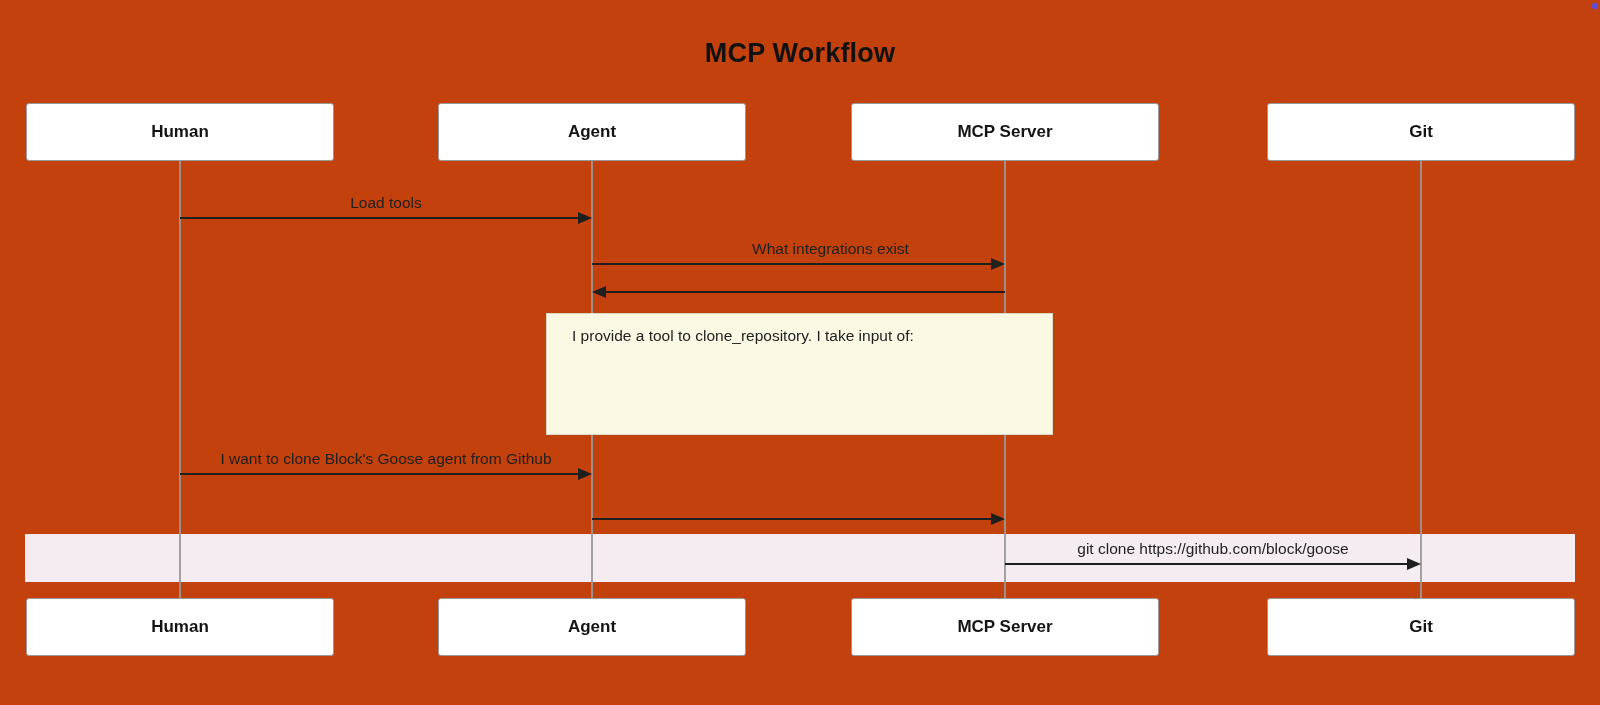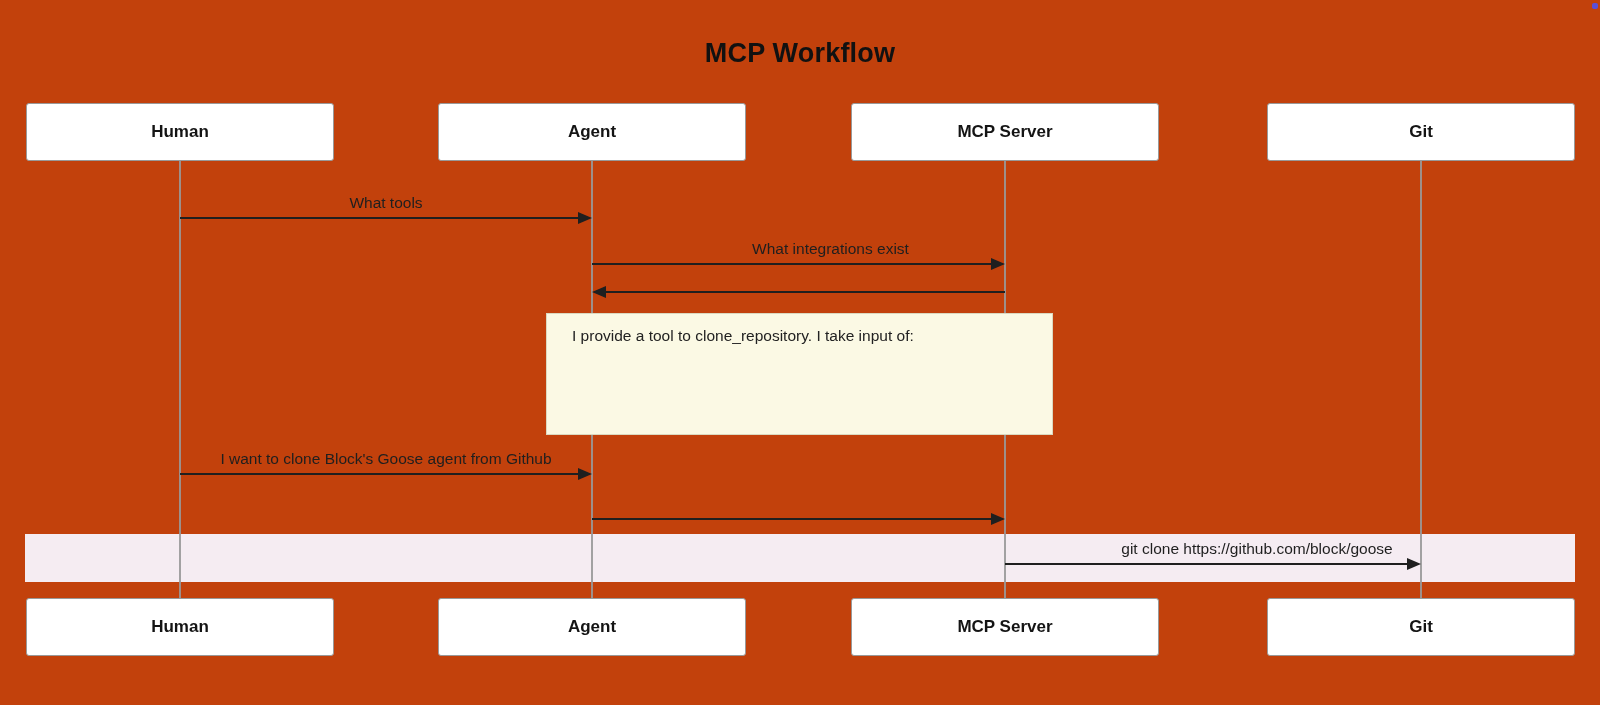--- a/index.html
+++ b/index.html
@@ -74,24 +74,24 @@
       <polygon points="1421,564 1407,558 1407,570" fill="#1f1f1f"></polygon>
     </svg>
 
   <div class="diagram-title">MCP Workflow</div>
 
   <div class="note" id="note-box" style="left: 546px; top: 313px; width: 507px; height: 122px; background: rgb(251, 249, 228); border-color: rgb(219, 217, 192);">
     <div>I provide a tool to clone_repository. I take input of:</div>
   </div>
 
   <div class="corner-dot" style="background: rgb(91, 79, 217);"></div>
-<div class="msg-label" style="left: 180px; width: 412px; top: 193px;">What tools</div>
+<div class="msg-label" style="left: 180px; width: 412px; top: 193px;">Load tools</div>
     <div class="msg-label" style="left: 596px; width: 413px; top: 239px; margin-left: 28px;">What integrations exist</div>
     <div class="msg-label" style="left: 180px; width: 412px; top: 449px;">I want to clone Block's Goose agent from Github</div>
-    <div class="msg-label" style="left: 1005px; width: 416px; top: 539px; padding-left: 44px;">git clone https://github.com/block/goose</div>
+    <div class="msg-label" style="left: 1005px; width: 416px; top: 539px;">git clone https://github.com/block/goose</div>
     <div class="actor-box" style="left: 26px; top: 103px; border-color: rgb(153, 153, 153); background: rgb(255, 255, 255);">
       <span>Human</span>
     </div>
     <div class="actor-box" style="left: 26px; top: 598px; border-color: rgb(153, 153, 153); background: rgb(255, 255, 255);">
       <span>Human</span>
     </div>
     <div class="actor-box" style="left: 438px; top: 103px; border-color: rgb(153, 153, 153); background: rgb(255, 255, 255);">
       <span>Agent</span>
     </div>
     <div class="actor-box" style="left: 438px; top: 598px; border-color: rgb(153, 153, 153); background: rgb(255, 255, 255);">

